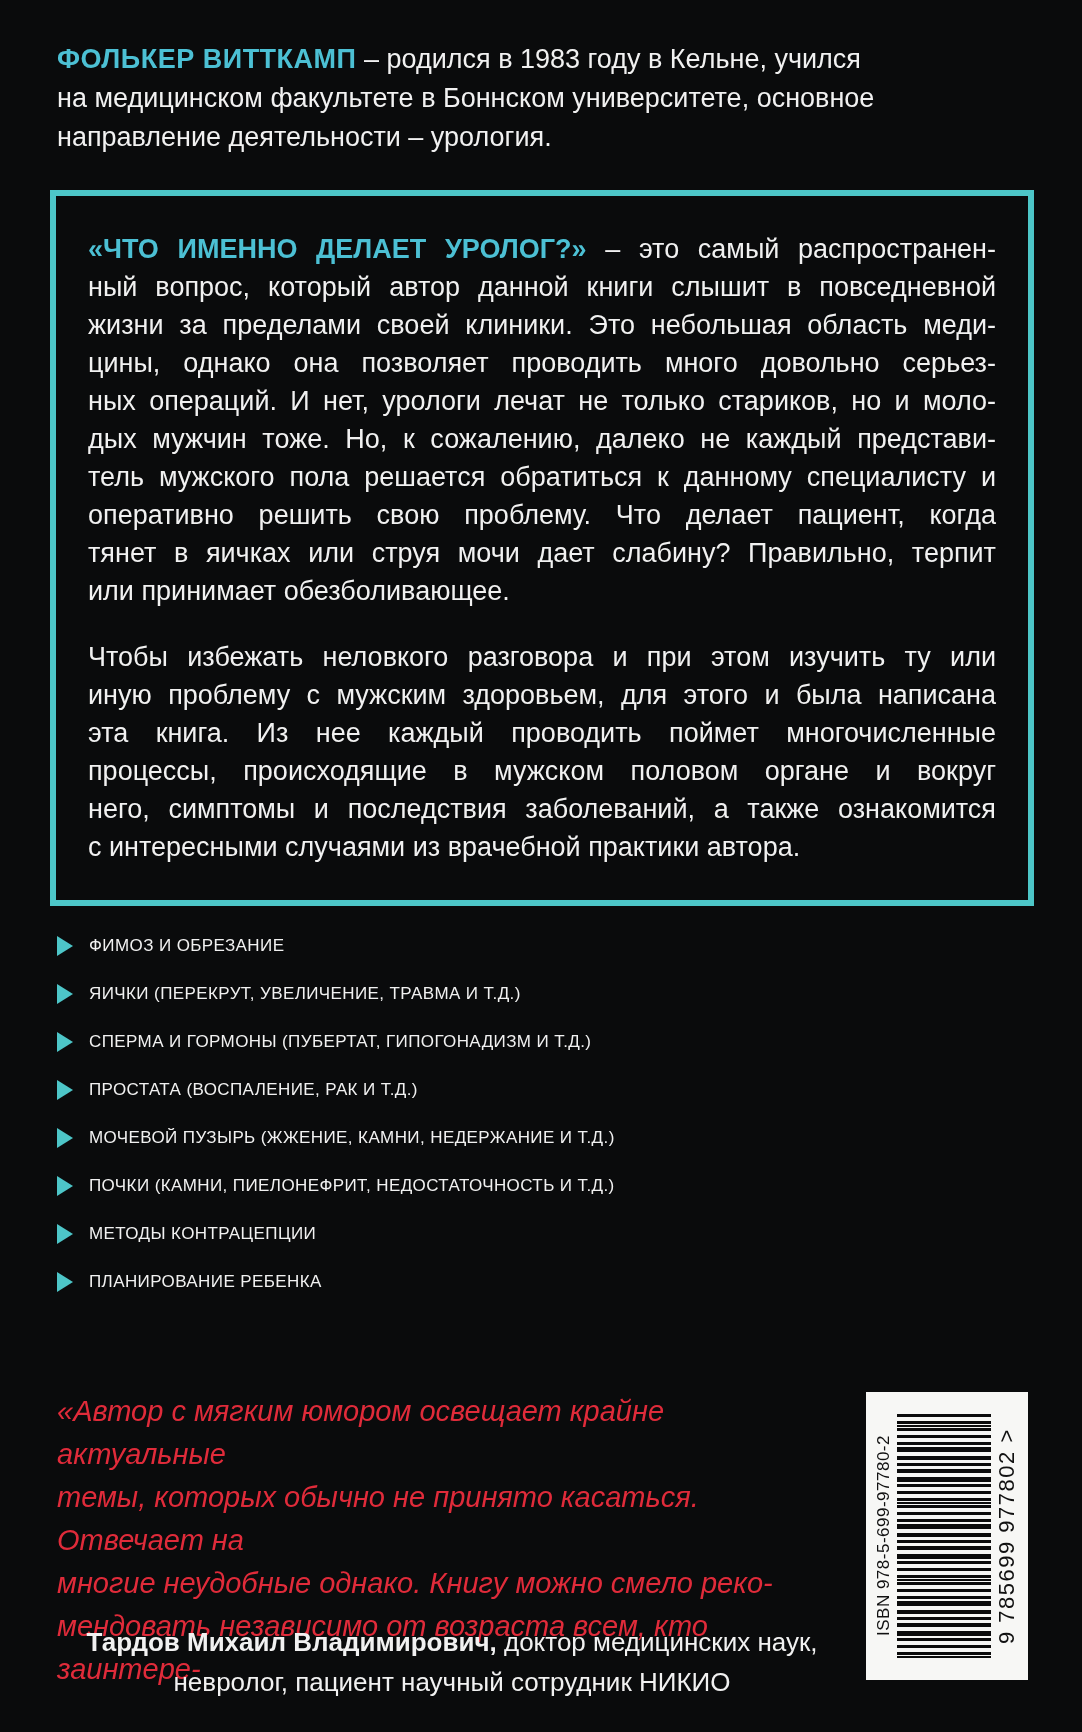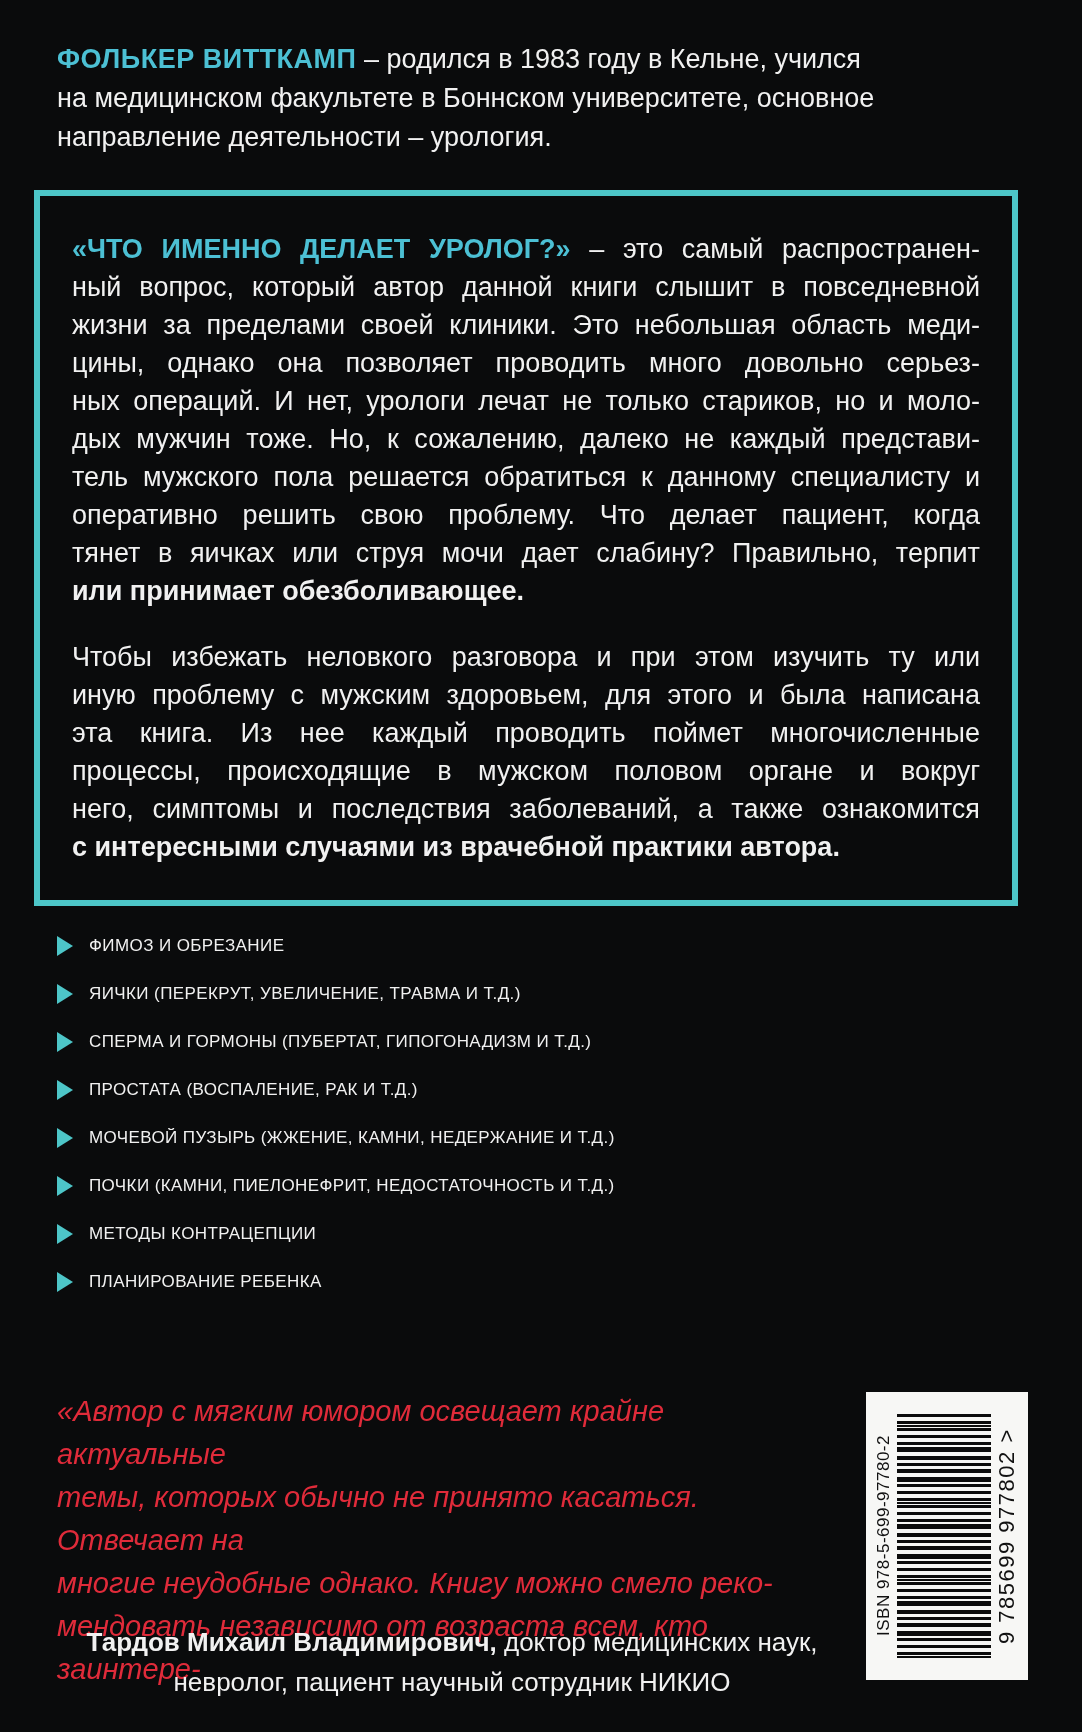--- a/index.html
+++ b/index.html
@@ -13,28 +13,28 @@
   .page{
     position:relative;width:1082px;height:1732px;overflow:hidden;
     background:var(--bg);color:var(--txt);
     font-family:"Liberation Sans", sans-serif;
   }
   
   .intro{position:absolute;left:57px;top:40px;width:920px;font-size:27px;line-height:39px;}
   .intro .name{color:var(--cyan);font-weight:700;letter-spacing:0.5px;}
   
   .annotation-box{
-    position:absolute;left:34px;top:190px;width:984px;height:716px;box-sizing:border-box;
+    position:absolute;left:50px;top:190px;width:984px;height:716px;box-sizing:border-box;
     border:6px solid var(--teal);padding:34px 32px 0 32px;background:var(--bg);
   }
   .box-line{
     font-size:27px;line-height:38px;color:var(--txt);
     text-align:justify;text-align-last:justify;
   }
-  .box-line.lastline{text-align-last:left;font-weight:bold;}
+  .box-line.lastline{text-align-last:left;}
   .box-heading{color:var(--cyan);font-weight:700;}
   .para-gap{height:28px;}
   
   .topics{position:absolute;left:57px;top:936px;width:980px;}
   .topic{display:flex;align-items:flex-start;height:48px;font-size:17px;letter-spacing:0.4px;}
   .tri{width:0;height:0;border-left:16px solid var(--teal);
        border-top:10px solid transparent;border-bottom:10px solid transparent;
        margin-right:16px;flex:0 0 auto;}
   
   .review{position:absolute;left:57px;top:1390px;width:730px;color:var(--red);

